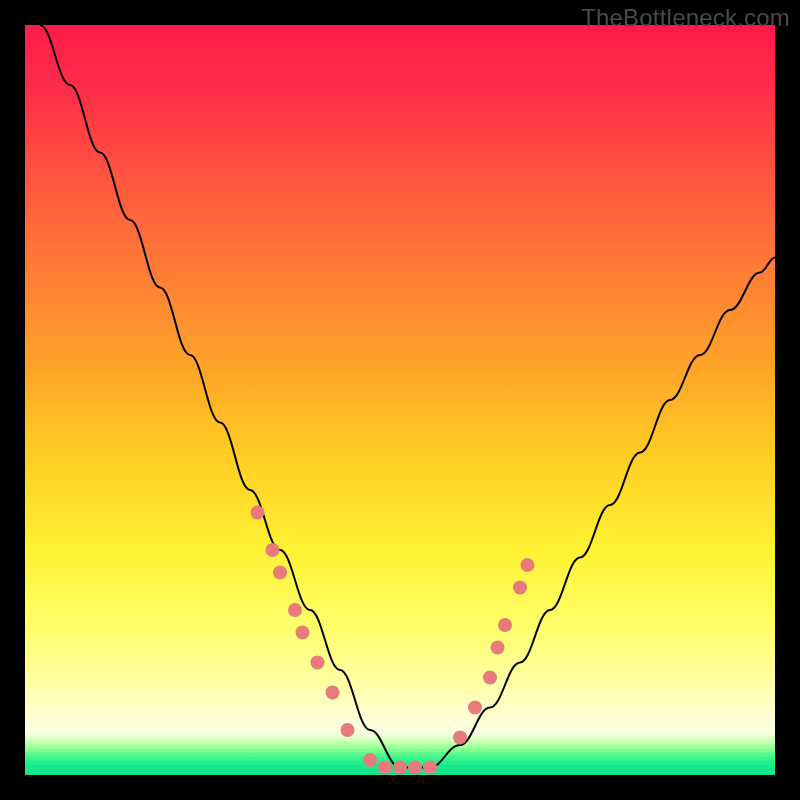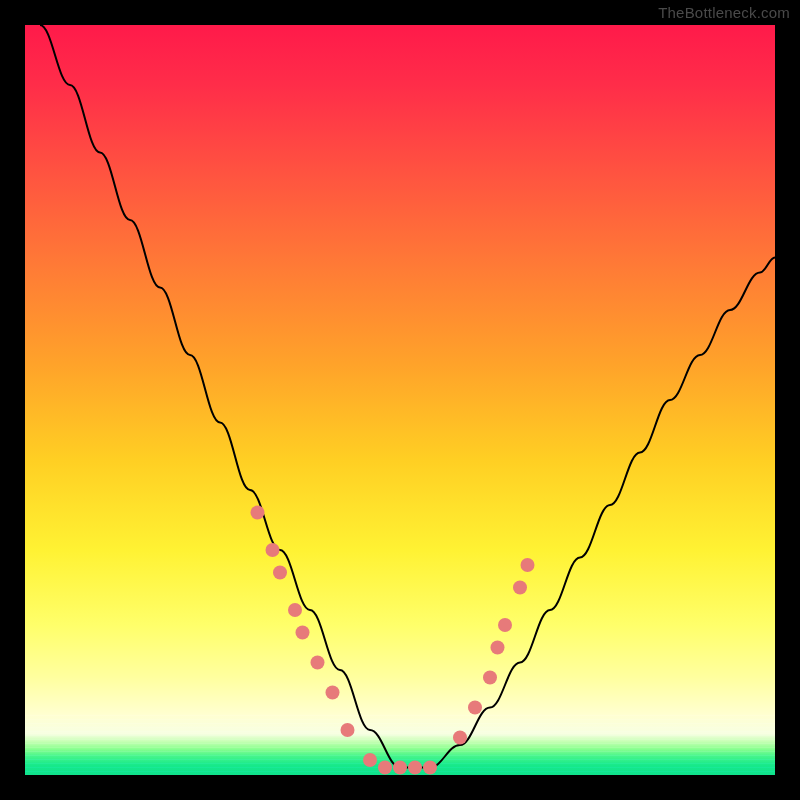--- a/index.html
+++ b/index.html
@@ -62,21 +62,21 @@
       );
     mix-blend-mode: overlay;
     opacity: 0.6;
     pointer-events: none;
   }
   .watermark {
     position: absolute;
     top: 4px;
     right: 10px;
     color: #4a4a4a;
-    font-size: 15px;
+    font-size: 24px;
     font-weight: 500;
     letter-spacing: 0.2px;
     user-select: none;
   }
   svg.curve {
     position: absolute;
     left: 0;
     top: 0;
     width: 750px;
     height: 750px;

